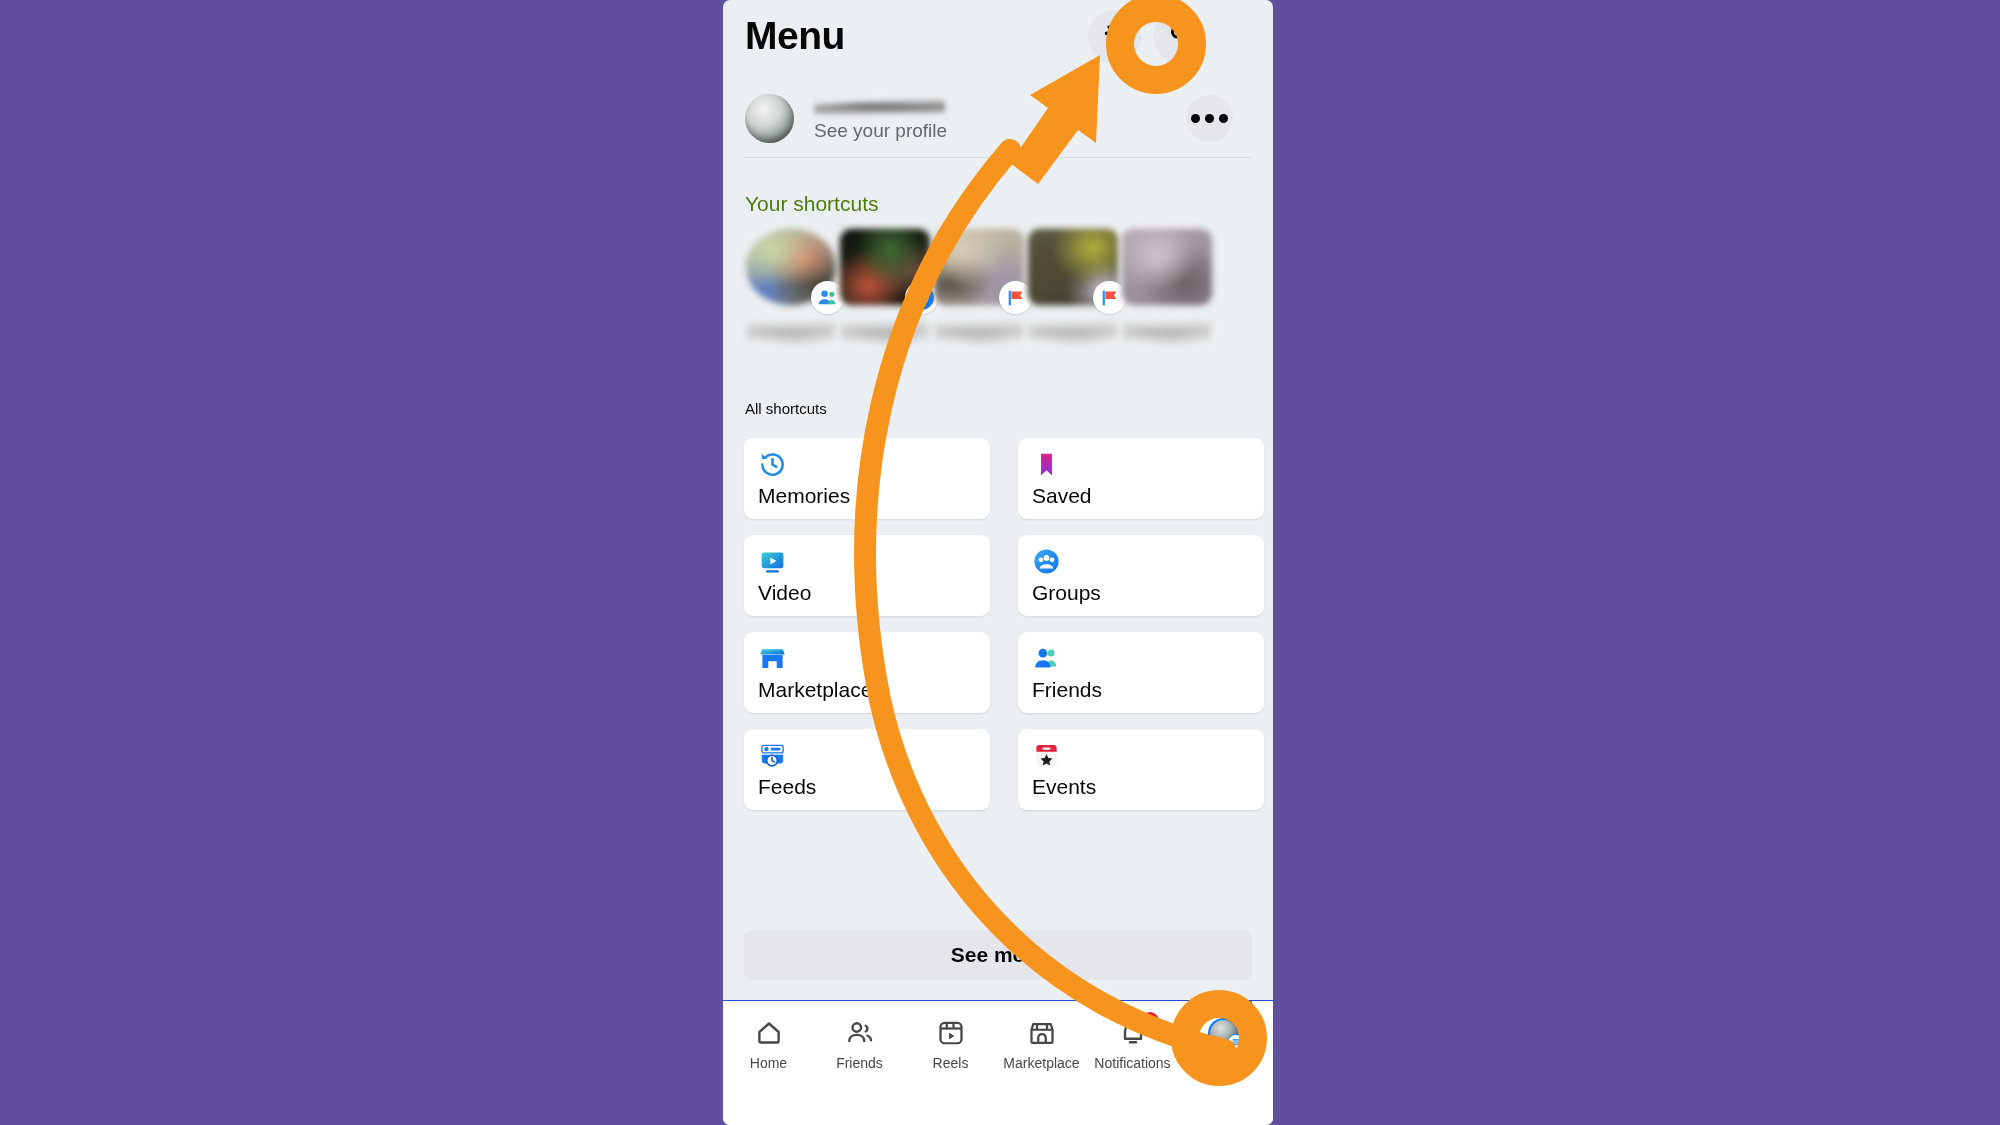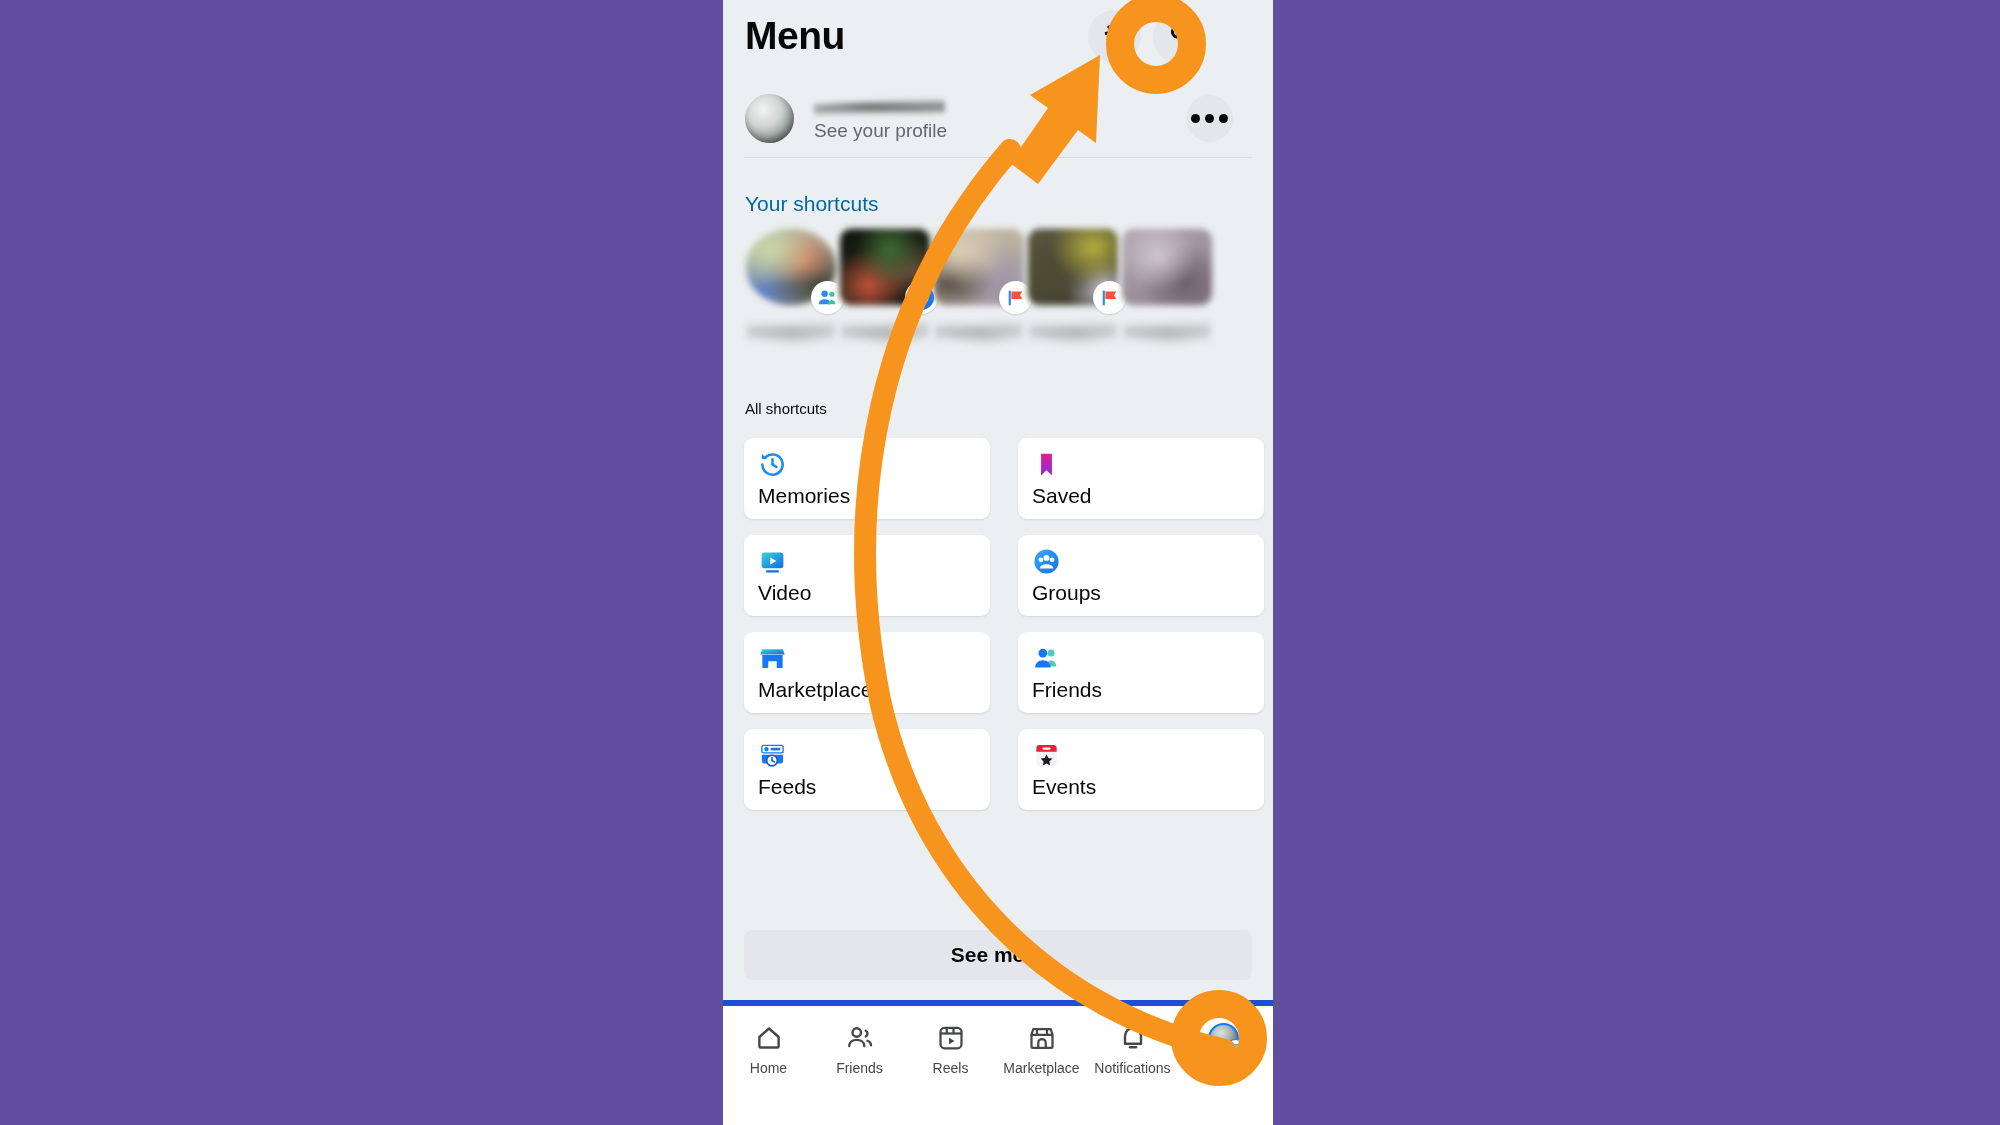--- a/index.html
+++ b/index.html
@@ -11,20 +11,21 @@
   }
   body { background: #5f4f9e; position: relative; }
 
   
   #phone-screen {
     position: absolute;
     left: 723px; top: 0px;
     width: 550px; height: 1125px;
     background: #eceff1;
     overflow: hidden;
+    border-radius: 7px;
   }
 
   
   #app-header {
     position: absolute; left: 0; top: 0;
     width: 550px; height: 84px;
   }
   #page-title {
     position: absolute; left: 22px; top: 14px;
     font-size: 39px; font-weight: bold; color: #080809;
@@ -74,21 +75,21 @@
   .dot { width: 9px; height: 9px; border-radius: 50%; background: #050505; }
 
   #header-divider {
     position: absolute; left: 21px; top: 157px;
     width: 508px; height: 1px; background: #d8dbdf;
   }
 
   
   #your-shortcuts-title {
     position: absolute; left: 22px; top: 192px;
-    font-size: 21px; color: #0369a1;
+    font-size: 21px; color: #4d7c0f;
   }
   #shortcut-strip {
     position: absolute; left: 22px; top: 228px;
     width: 528px; height: 135px;
   }
   .shortcut-item { position: absolute; top: 0; width: 92px; }
   .shortcut-thumb {
     position: relative; width: 92px; height: 78px;
     border-radius: 13px; overflow: visible;
   }
@@ -150,21 +151,21 @@
     background: #e4e6eb; border-radius: 8px;
     display: flex; align-items: center; justify-content: center;
     font-size: 21px; font-weight: bold; color: #080809;
   }
 
   
   #bottom-nav {
     position: absolute; left: 0; bottom: 0;
     width: 550px; height: 125px;
     background: #ffffff;
-    border-top: 6px solid #1d4ed8;
+    border-top: 1px solid #1d4ed8;
   }
   .nav-item {
     position: absolute; top: 0; width: 91px; height: 92px;
     display: flex; flex-direction: column; align-items: center;
   }
   .nav-icon {
     margin-top: 16px; width: 32px; height: 32px;
     display: flex; align-items: center; justify-content: center;
     position: relative;
   }

